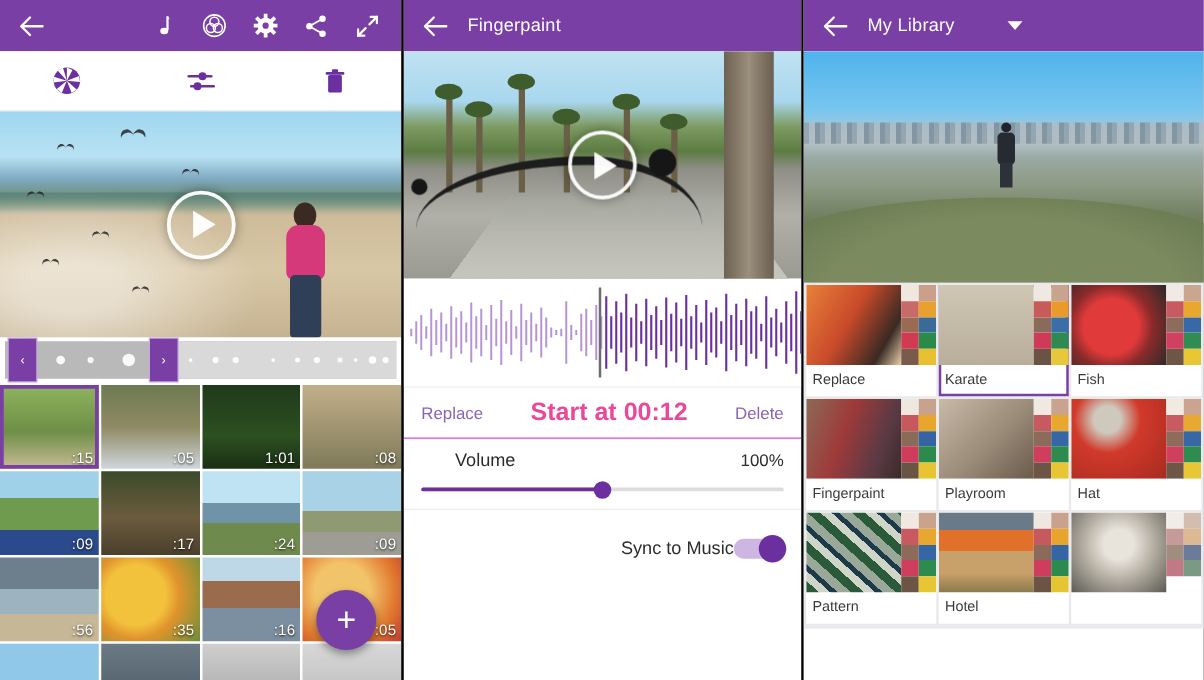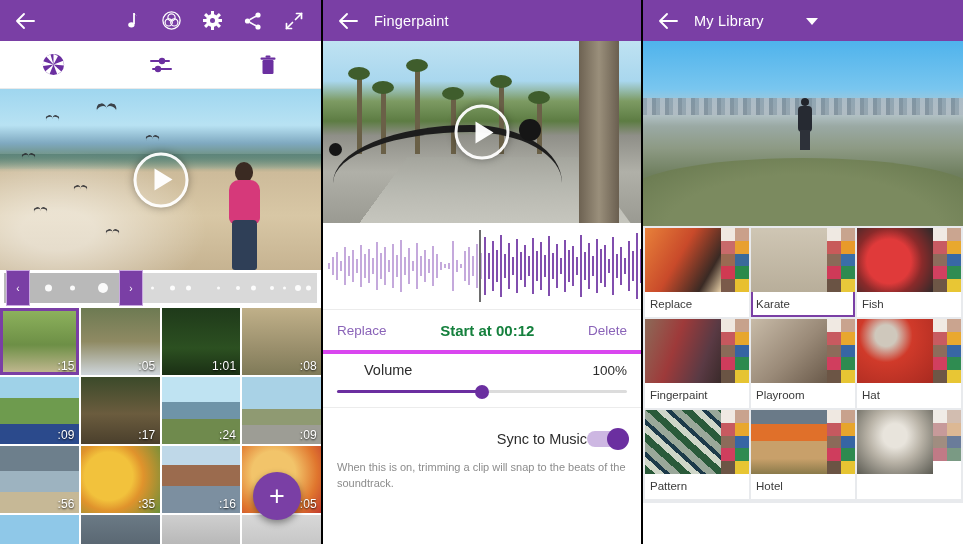--- a/index.html
+++ b/index.html
@@ -126,22 +126,22 @@
     border-top:7px solid #1d1d1d; border-radius:60% 40% 0 0 / 100% 100% 0 0; }
   .grip{ position:absolute; width:13px; height:13px; background:#161616; border-radius:50%; }
 
   .wave{ position:relative; height:86px; background:#fff; overflow:hidden; }
   .wave svg{ display:block; }
   .playhead{ position:absolute; left:49%; top:7px; bottom:7px; width:2px; background:#6d6d6d; }
 
   .rowline{ display:flex; align-items:center; justify-content:space-between; padding:0 14px; }
   .r-replace{ height:41px; border-top:1px solid #ececec; }
   .link{ font-size:13.5px; color:#8a63b8; cursor:pointer; }
-  .center-lbl{ font-size:15px; color:#15803d; font-weight:600; }
-  .r-vol{ height:36px; border-top:4px solid #d946ef;padding-left:41px; }
+  .center-lbl{ font-size:20px; color:#ec4899; font-weight:600; }
+  .r-vol{ height:36px; border-top:1px solid #d946ef;padding-left:41px; }
   .lbl{ font-size:14.5px; color:#2c2c2c; }
   .val{ font-size:13.5px; color:#2c2c2c; }
   .sliderwrap{ padding:4px 14px 14px; border-bottom:1px solid #ececec; }
   .track{ position:relative; height:3px; background:#dcdcdc; border-radius:2px; cursor:pointer; }
   .track .fill{ position:absolute; left:0; top:0; bottom:0; width:50%; background:#6b2fa0; border-radius:2px; }
   .track .knob{ position:absolute; left:50%; top:50%; transform:translate(-50%,-50%);
     width:14px; height:14px; border-radius:50%; background:#6b2fa0; cursor:pointer; }
   .r-sync{ height:42px; padding:0 14px; display:flex; align-items:center; justify-content:flex-end; margin-top:10px; }
   .toggle{ width:40px; height:16px; border-radius:9px; background:#cdb7e2; position:relative; cursor:pointer; }
   .toggle .kn{ position:absolute; right:-2px; top:-3px; width:22px; height:22px; border-radius:50%; background:#6b2fa0; }
@@ -498,21 +498,20 @@
       </div>
     </div>
 
     <div class="r-sync">
       <span class="lbl">Sync to Music</span>
       <div class="toggle">
         <div class="kn"></div>
       </div>
     </div>
 
-    <div class="hint">When this is on, trimming a clip will snap to the beats of the soundtrack.</div>
   </div>
 
   <div class="panel right">
 
     <div class="appbar">
       <div class="back">
         <svg width="20" height="16" viewBox="0 0 20 16">
           <path d="M9 1 L2 8 L9 15 M2 8 H19" stroke="#fff" stroke-width="1.9" fill="none" stroke-linecap="round" stroke-linejoin="round"></path>
         </svg>
       </div>

